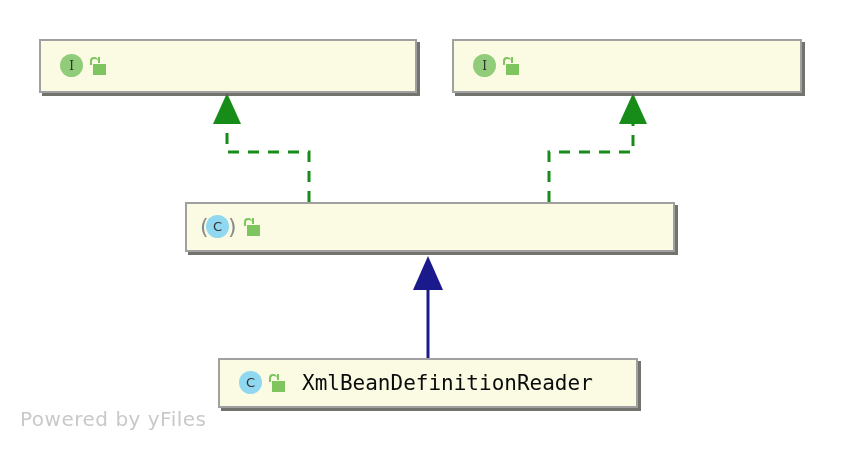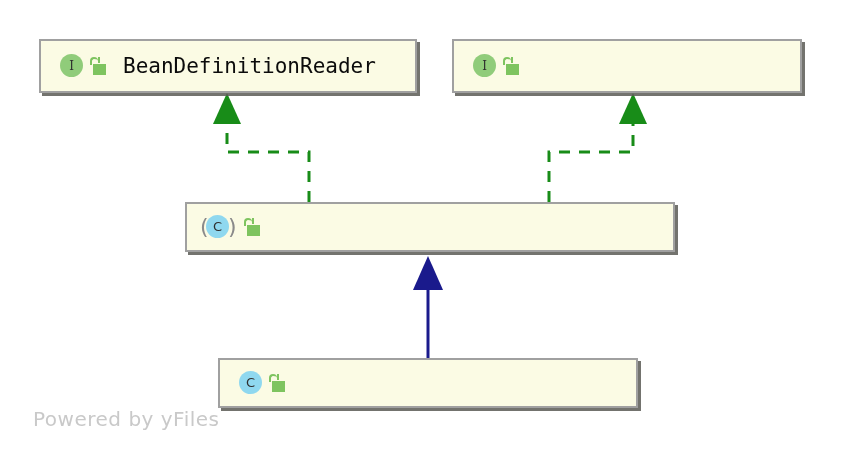--- a/index.html
+++ b/index.html
@@ -128,21 +128,21 @@
     left: 0;
     top: 0;
     width: 844px;
     height: 454px;
     pointer-events: none;
   }
 
   
   #watermark {
     position: absolute;
-    left: 33px;
+    left: 20px;
     top: 407px;
     font-family: "DejaVu Sans", sans-serif;
     font-size: 20px;
     color: #c9c9c9;
     letter-spacing: 0.5px;
     white-space: nowrap;
   }
 </style>
 </head>
 <body>
@@ -168,21 +168,20 @@
   </svg>
 
   <div class="uml-node" style="left:39px; top:39px; width:378px; height:54px;">
     <span class="stereo-icon iface">
       <span class="disc">I</span>
     </span>
     <span class="lock-icon">
       <span class="shackle"></span>
       <span class="body"></span>
     </span>
-    <span class="node-label">BeanDefinitionReader</span>
   </div>
 
   <div class="uml-node" style="left:452px; top:39px; width:350px; height:54px;">
     <span class="stereo-icon iface">
       <span class="disc">I</span>
     </span>
     <span class="lock-icon">
       <span class="shackle"></span>
       <span class="body"></span>
     </span>
@@ -201,17 +200,18 @@
   </div>
 
   <div class="uml-node" style="left:218px; top:358px; width:420px; height:50px;">
     <span class="stereo-icon klass">
       <span class="disc">C</span>
     </span>
     <span class="lock-icon">
       <span class="shackle"></span>
       <span class="body"></span>
     </span>
+    <span class="node-label">XmlBeanDefinitionReader</span>
   </div>
 
   <div id="watermark">Powered by yFiles</div>
 
 </div>
 
 </body></html>

